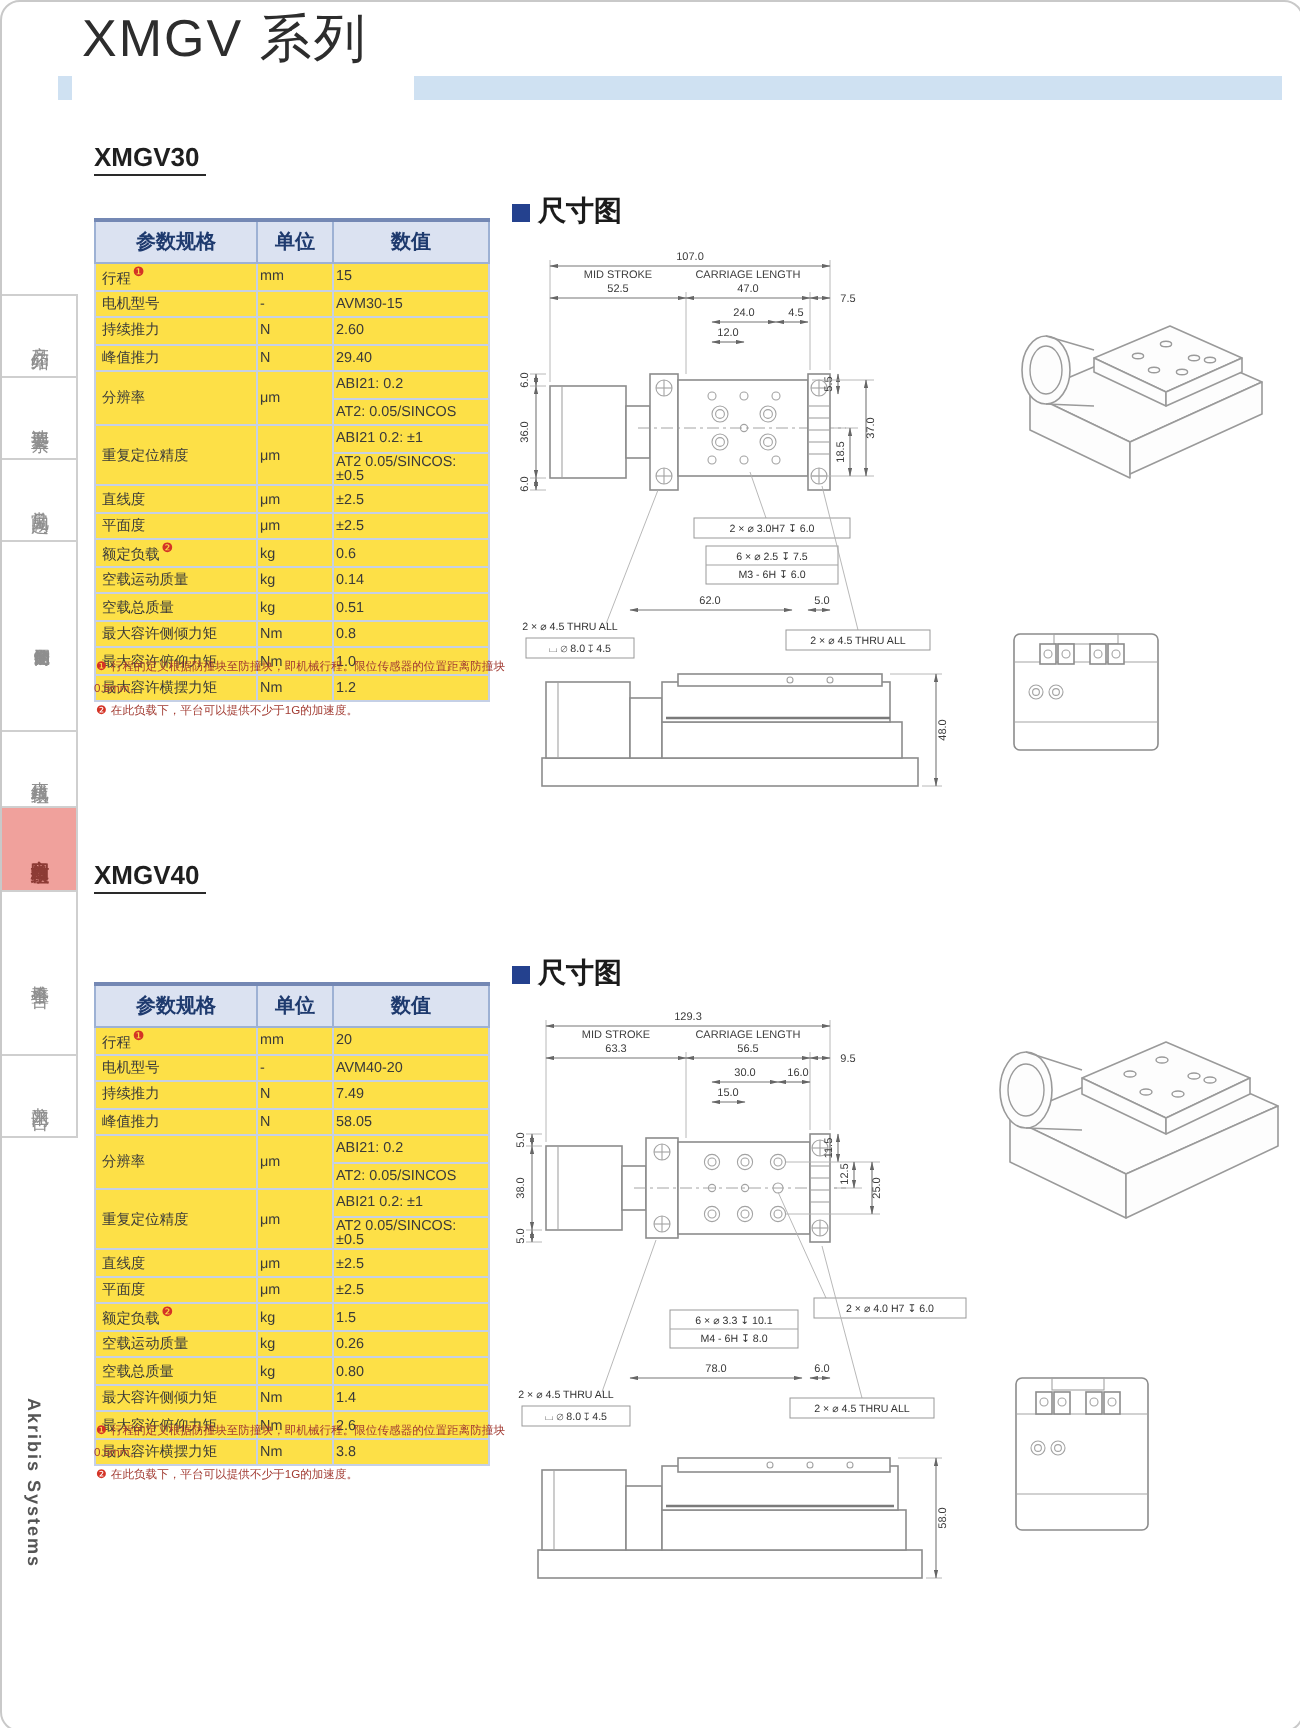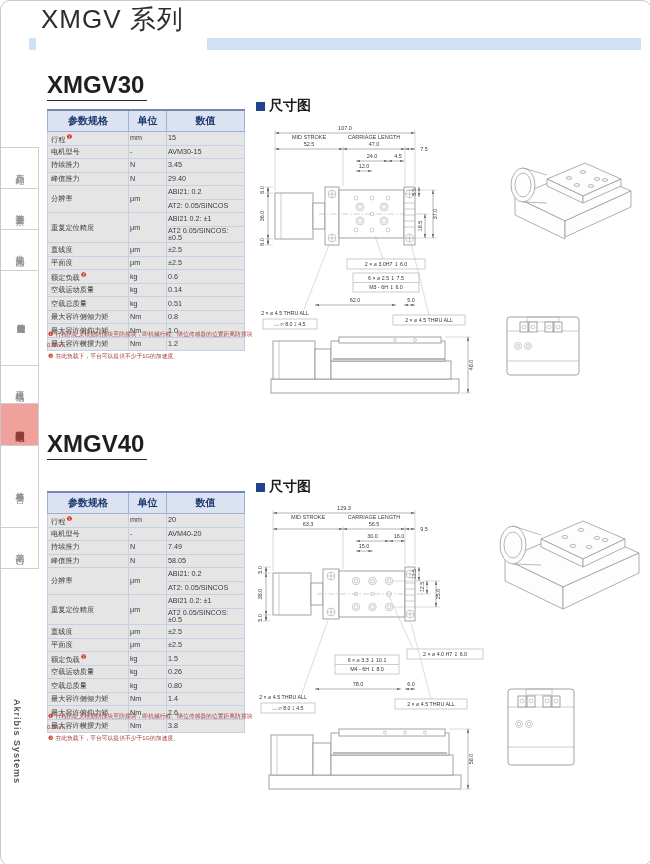--- a/index.html
+++ b/index.html
@@ -16,24 +16,24 @@
   .tab.h42{height:42px}.tab.h82{height:82px}
   .tab.last{border-bottom:1px solid #cfcfcf;}
   .tab.active{background:#f0a19c;color:#8d3b35;font-weight:bold;}
   .brand{position:absolute;left:11px;top:698px;writing-mode:vertical-rl;font-size:9px;
          font-weight:bold;color:#555;letter-spacing:1px;}
   
   .page-title{position:absolute;left:40px;top:1px;font-size:26px;color:#2d2d2d;letter-spacing:1px;}
   .title-bar{position:absolute;left:206px;right:10px;top:37px;height:12px;background:#cfe1f2;}
   .title-tick{position:absolute;left:28px;top:37px;width:7px;height:12px;background:#cfe1f2;}
   
-  .model-heading{position:absolute;left:46px;font-size:24px;font-weight:bold;color:#1f1f1f;
+  .model-heading{position:absolute;left:46px;font-size:13px;font-weight:bold;color:#1f1f1f;
                  border-bottom:1.5px solid #2a2a2a;padding:0 3px 1px 0;}
   .spec-table{position:absolute;left:46px;border-collapse:collapse;table-layout:fixed;width:197px;
-              background:#e5e5e5;border:1px solid #93a7cc;}
+              background:#fde047;border:1px solid #93a7cc;}
   .spec-table col.c-n{width:81px}.spec-table col.c-u{width:38px}.spec-table col.c-v{width:78px}
   .spec-table th{background:#dbe2f1;color:#1e3a6e;font-size:10px;font-weight:bold;height:20px;
                  border:1px solid #9db1d4;border-top:2px solid #7488b4;padding:0;}
   .spec-table td{border:1px solid #c5d0e6;font-size:7.2px;color:#3a3a3a;height:12.5px;
                  padding:0 3px;line-height:1.1;}
   .spec-table td.n{text-align:left;}
   .spec-table td.u,.spec-table td.v{padding:0 1px;}
   .mark{color:#d43326;font-size:6.5px;vertical-align:super;margin-left:1px;}
   .notes{position:absolute;left:46px;width:228px;font-size:5.8px;color:#a23c33;line-height:1.9;}
   .notes .mark{vertical-align:baseline;margin-right:2px;font-size:6px;}
@@ -98,21 +98,21 @@
           <td class="v">15</td>
         </tr>
       <tr>
           <td class="n">电机型号</td>
           <td class="u">-</td>
           <td class="v">AVM30-15</td>
         </tr>
       <tr>
           <td class="n">持续推力</td>
           <td class="u">N</td>
-          <td class="v">3.45</td>
+          <td class="v">2.60</td>
         </tr>
       <tr>
           <td class="n">峰值推力</td>
           <td class="u">N</td>
           <td class="v">29.40</td>
         </tr>
       <tr>
           <td class="n" rowspan="2">分辨率</td>
           <td class="u" rowspan="2">μm</td>
           <td class="v">ABI21: 0.2</td>

